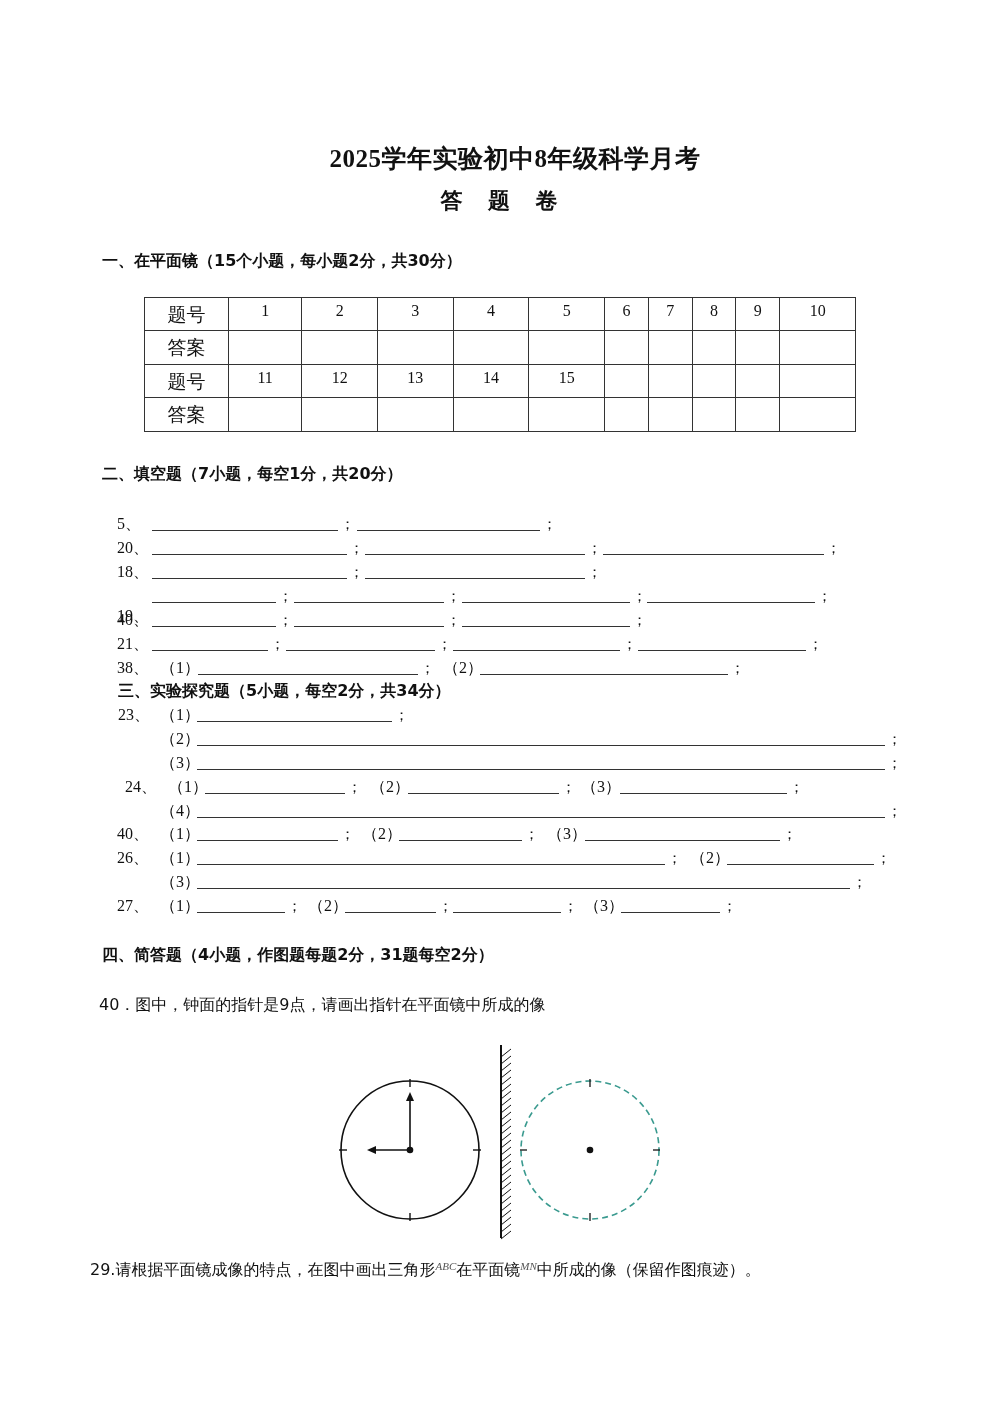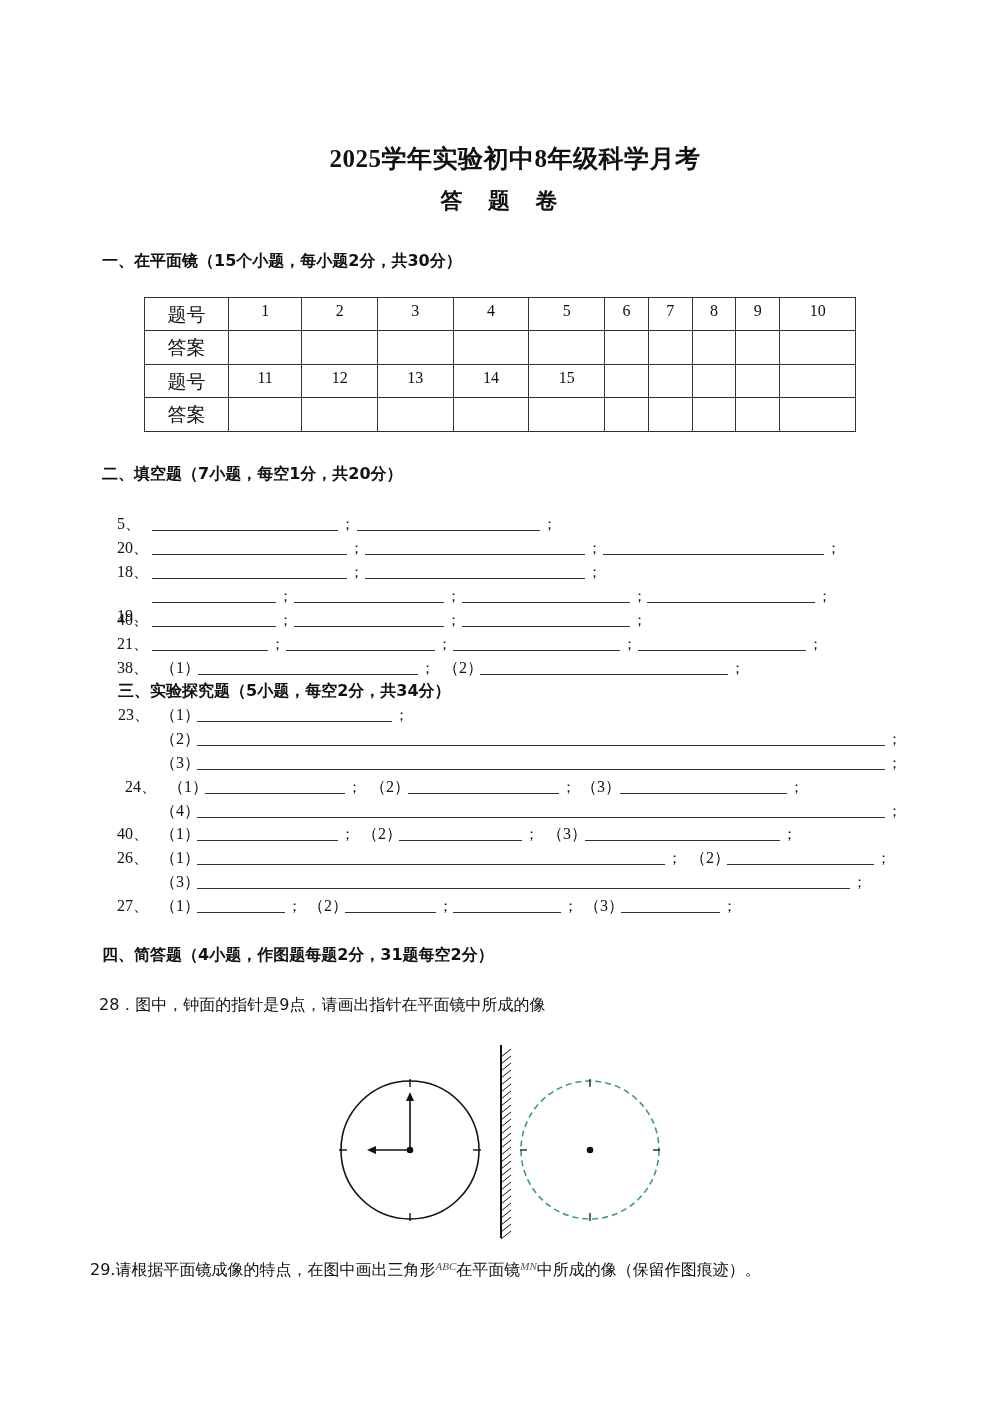--- a/index.html
+++ b/index.html
@@ -214,21 +214,21 @@
     <div class="blank" style="left:453px;width:108px;top:898px;"></div>
     <span class="semi" style="left:563px;top:897px;">；</span>
     <span class="paren" style="left:584px;top:896px;">（3）</span>
     <div class="blank" style="left:621px;width:99px;top:898px;"></div>
     <span class="semi" style="left:722px;top:897px;">；</span>
   </div>
 
 <div class="abs section" style="left:118px; top:681px;">三、实验探究题（5小题，每空2分，共34分）</div>
 
 <div class="abs section" style="left:102px; top:945px;">四、简答题（4小题，作图题每题2分，31题每空2分）</div>
-<div class="abs q28">28．图中，钟面的指针是9点，请画出指针在平面镜中所成的像</div>
+<div class="abs q28">40．图中，钟面的指针是9点，请画出指针在平面镜中所成的像</div>
 
 <svg class="figure" width="340" height="210" viewBox="0 0 340 210">
   <g>
     <circle cx="80" cy="115" r="69" fill="none" stroke="#111" stroke-width="1.6"></circle>
     <line x1="80" y1="44" x2="80" y2="52" stroke="#111" stroke-width="1.4"></line>
     <line x1="80" y1="178" x2="80" y2="186" stroke="#111" stroke-width="1.4"></line>
     <line x1="9" y1="115" x2="17" y2="115" stroke="#111" stroke-width="1.4"></line>
     <line x1="143" y1="115" x2="151" y2="115" stroke="#111" stroke-width="1.4"></line>
   </g>
   <g>

